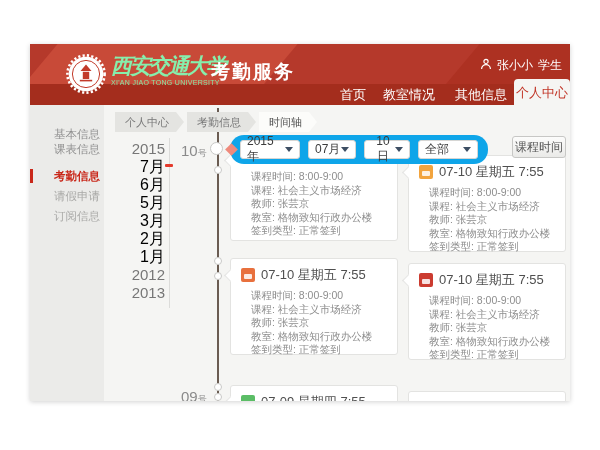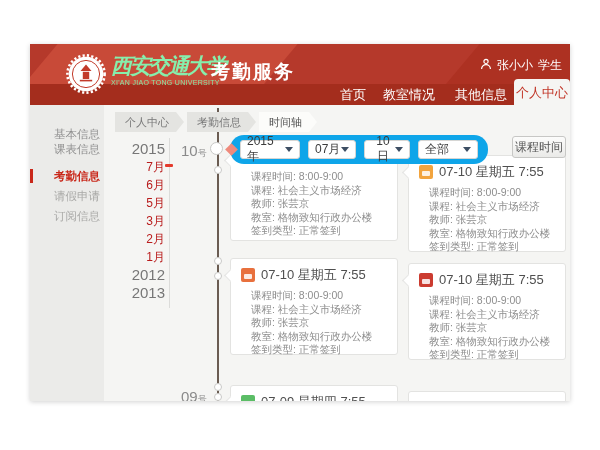--- a/index.html
+++ b/index.html
@@ -36,21 +36,21 @@
   
   .sidebar{position:absolute;left:0;top:61px;width:74px;bottom:0;background:#ebebe9;}
   .side-item{position:absolute;left:0;width:74px;height:18px;line-height:18px;font-size:11.5px;
              color:#8f8f8f;padding-left:24px;box-sizing:border-box;cursor:pointer;white-space:nowrap;}
   .side-item.dim{color:#a9a9a7;}
   .side-item.active{color:#c9281a;font-weight:bold;}
   .side-item.active::before{content:'';position:absolute;left:0;top:2px;width:3px;height:14px;background:#c9281a;}
 
   
   .months{position:absolute;left:88px;top:96px;width:47px;text-align:right;z-index:1;}
-  .m-entry{display:block;height:18px;line-height:18px;font-size:12px;color:#b91c1c;cursor:pointer;}
+  .m-entry{display:block;height:18px;line-height:18px;font-size:16px;color:#000000;cursor:pointer;}
   .m-entry.year{font-size:15px;color:#777;}
   .v-sep{position:absolute;left:139px;top:94px;width:1px;height:170px;background:#dcdcda;}
   .month-marker{position:absolute;left:135px;top:120px;width:8px;height:3px;background:#e43a2c;border-radius:1px;z-index:2;}
 
   
   .tl-line{position:absolute;left:187px;top:64px;width:2px;bottom:0;background:#6a5c52;}
   .dot{position:absolute;background:#fff;border:1px solid #c9c9c7;border-radius:50%;box-sizing:border-box;z-index:2;}
   .dot.big{left:180px;top:98px;width:13px;height:13px;}
   .dot.small{left:184px;width:8px;height:8px;}
   .day-label{position:absolute;font-size:15px;color:#8a8a8a;white-space:nowrap;}

